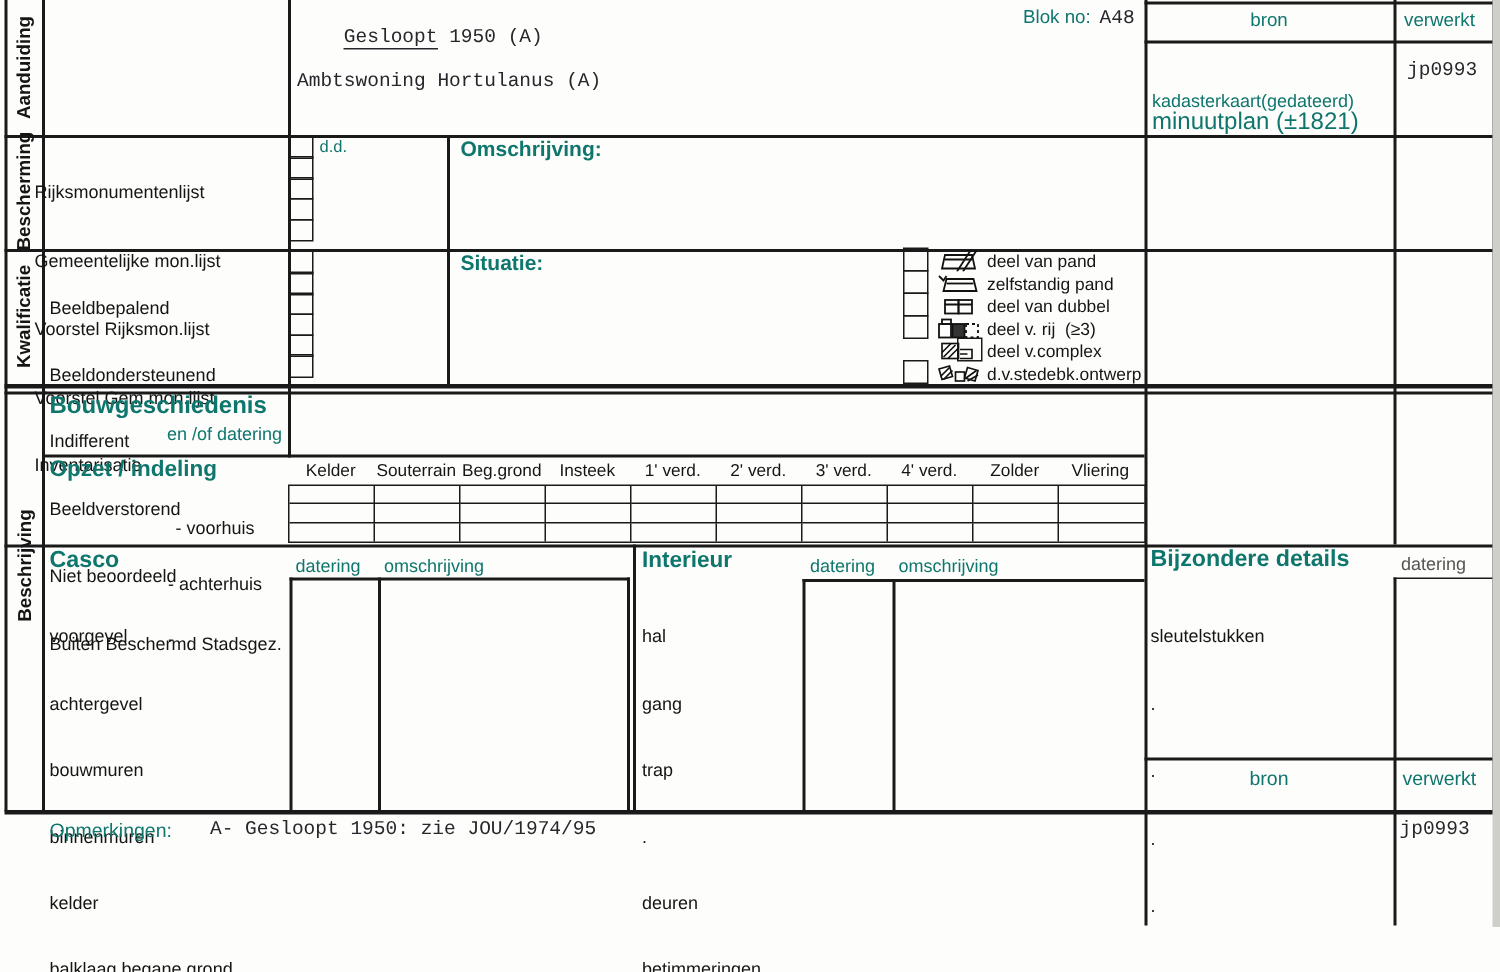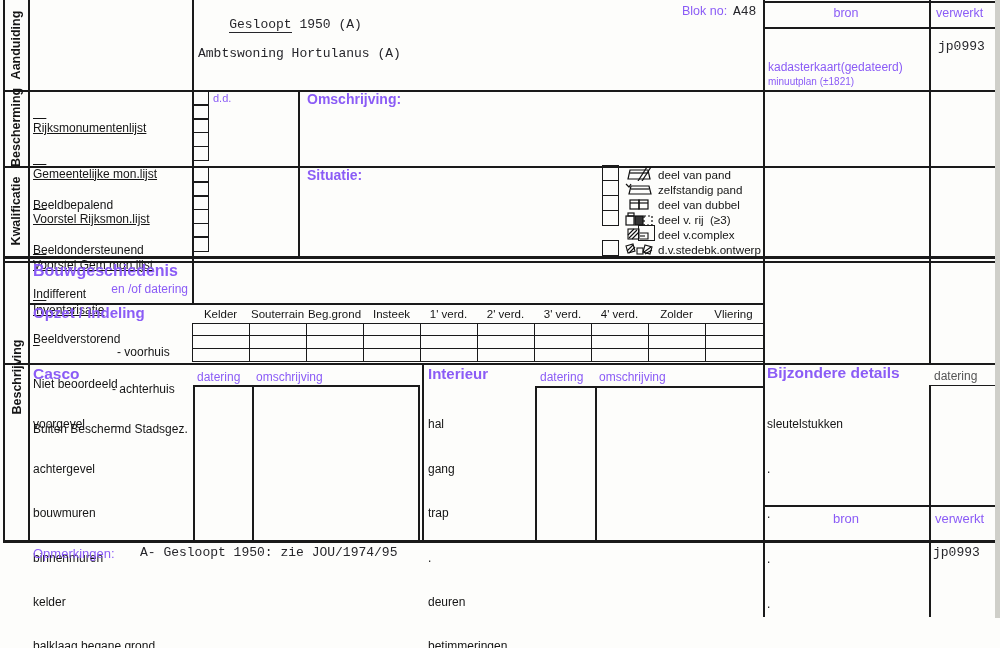--- a/index.html
+++ b/index.html
@@ -1,19 +1,19 @@
 <!DOCTYPE html>
 <html><head>
 <meta charset="utf-8">
 <style>
   html,body{margin:0;padding:0;background:#e8e8e6;}
   #page{position:relative;width:1000px;height:648px;background:#fdfdfb;overflow:hidden;
         font-family:"Liberation Sans",sans-serif;color:#151515;}
   .hline,.vline{position:absolute;background:#1a1a1a;}
-  .lbl{position:absolute;font-size:12px;line-height:13px;white-space:pre;color:#8b5cf6;}
+  .lbl{position:absolute;font-size:12px;line-height:13px;white-space:pre;color:#0f766e;}
   .bold{font-weight:bold;}
   .mono{font-family:"Liberation Mono","DejaVu Sans Mono",monospace;color:#26262b;}
   .list{position:absolute;font-size:12px;white-space:pre;}
   .list>div{height:15px;}
   .vlabel{position:absolute;transform:rotate(-90deg);font-size:12.5px;font-weight:bold;
           text-align:center;height:14px;line-height:14px;}
   .cbstack{position:absolute;}
   .cb{width:15px;height:13.4px;border:1.6px solid #1a1a1a;margin-top:-1.6px;background:transparent;}
   .grid10{position:absolute;left:192px;top:323px;width:570px;height:37px;
           display:grid;grid-template-columns:repeat(10,1fr);grid-template-rows:repeat(3,1fr);
@@ -76,23 +76,23 @@
     <span style="border-bottom:1.4px solid #26262b;">Gesloopt</span><span> 1950 (A)</span>
   </div>
   <div class="lbl mono" style="left:198px;top:47px;font-size:13px;">Ambtswoning Hortulanus (A)</div>
 
   <div class="lbl" style="left:682px;top:5px;font-size:12.5px;">Blok no:</div>
   <div class="lbl mono" style="left:733px;top:5px;font-size:13px;">A48</div>
   <div class="lbl" style="left:763px;top:7px;width:166px;text-align:center;font-size:12.5px;">bron</div>
   <div class="lbl" style="left:936px;top:7px;font-size:12.5px;">verwerkt</div>
   <div class="lbl mono" style="left:938px;top:40px;font-size:13px;">jp0993</div>
   <div class="lbl" style="left:768px;top:61px;font-size:12px;">kadasterkaart(gedateerd)</div>
-  <div class="lbl" style="left:768px;top:75px;font-size:10px;">minuutplan (±1821)</div>
-
-  <div class="list" style="left:33px;top:91px;line-height:15.2px;text-decoration:underline;">
+  <div class="lbl" style="left:768px;top:75px;font-size:16px;">minuutplan (±1821)</div>
+
+  <div class="list" style="left:23px;top:91px;line-height:15.2px;">
     <div>Rijksmonumentenlijst</div>
     <div>Gemeentelijke mon.lijst</div>
     <div>Voorstel Rijksmon.lijst</div>
     <div>Voorstel Gem.mon.lijst</div>
     <div>Inventarisatie</div>
   </div>
   <div class="cbstack" style="left:192px;top:92px;">
     <div class="cb"></div>
     <div class="cb"></div>
     <div class="cb"></div>

